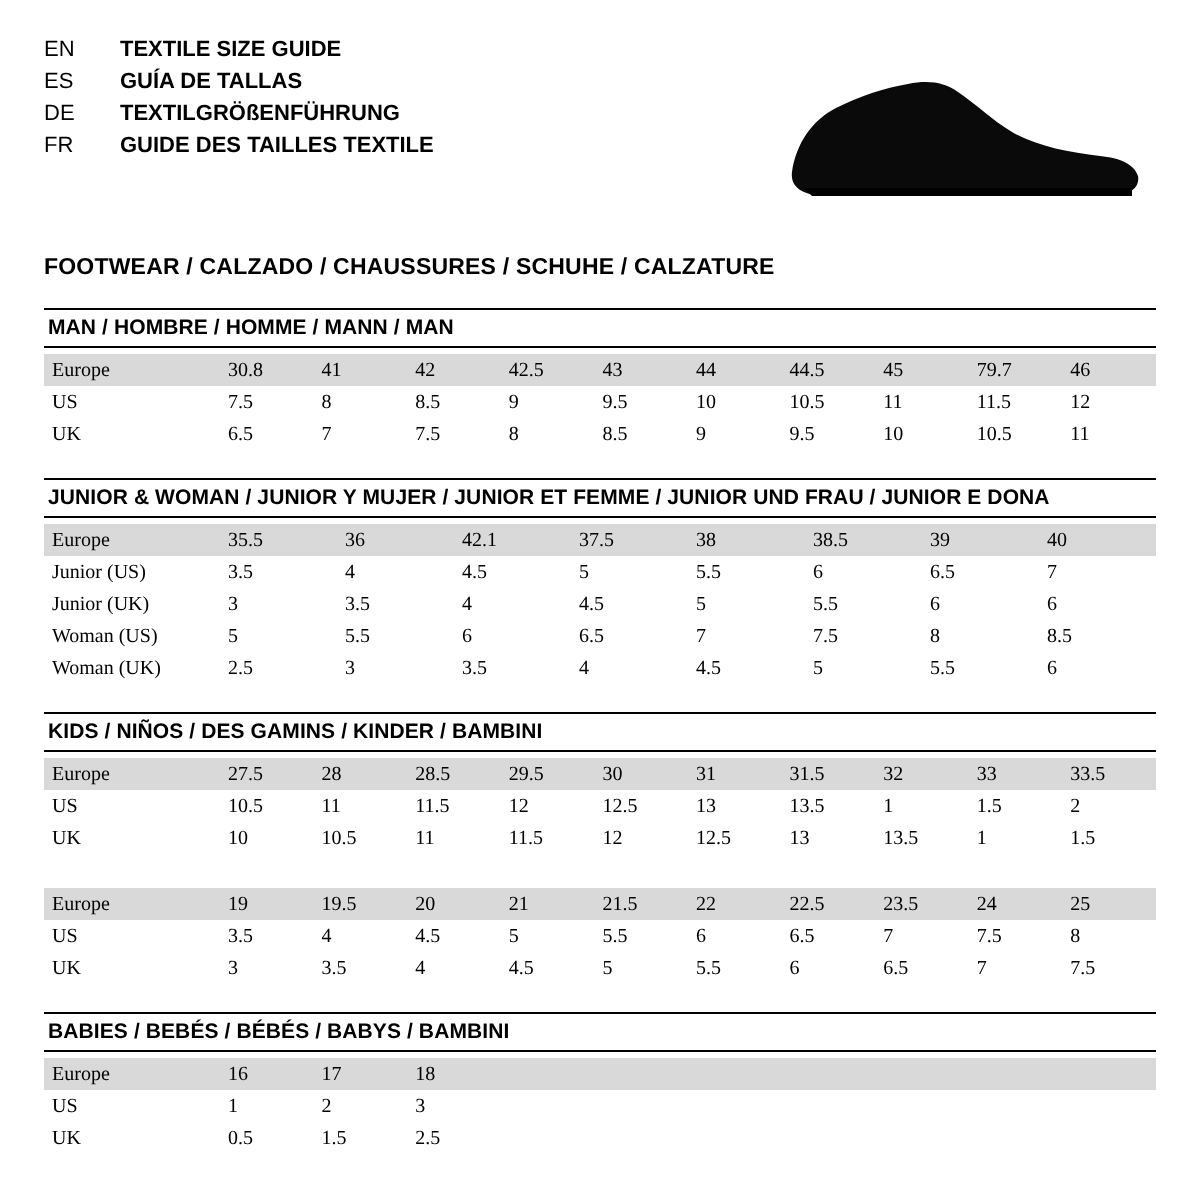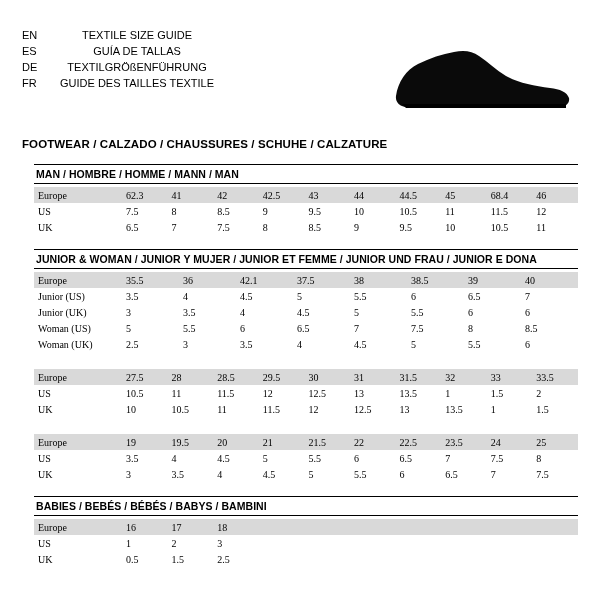--- a/index.html
+++ b/index.html
@@ -12,21 +12,21 @@
     width: 600px;
     height: 600px;
     font-family: "Liberation Sans", sans-serif;
     color: #000000;
     overflow: hidden;
   }
   .page {
     position: relative;
     width: 600px;
     height: 600px;
-    padding: 28px 22px 0 22px;
+    padding: 18px 22px 0 22px;
   }
 
   
   .header {
     position: relative;
     height: 100px;
   }
   .lang-table {
     border-collapse: collapse;
     font-size: 11px;
@@ -35,41 +35,40 @@
   .lang-table td {
     padding: 0 0 1px 0;
     vertical-align: top;
     white-space: nowrap;
   }
   .lang-code {
     width: 38px;
     font-weight: normal;
   }
   .lang-title {
-    font-weight: normal;
-    text-align: center;
+    font-weight: bold;
   }
   .shoe-wrap {
     position: absolute;
     right: 4px;
     top: 12px;
     width: 190px;
     height: 78px;
   }
   .shoe-wrap svg { display: block; }
 
   .section-title {
     font-size: 11.5px;
     font-weight: bold;
     margin: 10px 0 0 0;
     letter-spacing: 0.1px;
   }
 
   
-  .block { margin-top: 14px; margin-left: 12px; }
+  .block { margin-top: 14px; }
   .block-head {
     font-size: 10.5px;
     font-weight: bold;
     border-top: 1px solid #000;
     border-bottom: 1px solid #000;
     padding: 3px 2px 3px 2px;
     letter-spacing: 0.05px;
   }
   table.sizes {
     width: 100%;
@@ -130,29 +129,29 @@
   <div class="section-title">FOOTWEAR / CALZADO / CHAUSSURES / SCHUHE / CALZATURE</div>
 
   <div id="blocks-root">
       <div class="block">
         <div class="block-head">MAN / HOMBRE / HOMME / MANN / MAN</div>
         <div class="spacer"></div>
         <table class="sizes">
           <tbody>
             <tr class="shaded">
               <td>Europe</td>
-              <td>62.3</td>
+              <td>30.8</td>
               <td>41</td>
               <td>42</td>
               <td>42.5</td>
               <td>43</td>
               <td>44</td>
               <td>44.5</td>
               <td>45</td>
-              <td>68.4</td>
+              <td>79.7</td>
               <td>46</td>
             </tr>
             <tr>
               <td>US</td>
               <td>7.5</td>
               <td>8</td>
               <td>8.5</td>
               <td>9</td>
               <td>9.5</td>
               <td>10</td>
@@ -234,20 +233,21 @@
               <td>4</td>
               <td>4.5</td>
               <td>5</td>
               <td>5.5</td>
               <td>6</td>
             </tr>
           </tbody>
         </table>
       </div>
       <div class="block">
+        <div class="block-head">KIDS / NIÑOS / DES GAMINS / KINDER / BAMBINI</div>
         <div class="spacer"></div>
         <table class="sizes">
           <tbody>
             <tr class="shaded">
               <td>Europe</td>
               <td>27.5</td>
               <td>28</td>
               <td>28.5</td>
               <td>29.5</td>
               <td>30</td>

